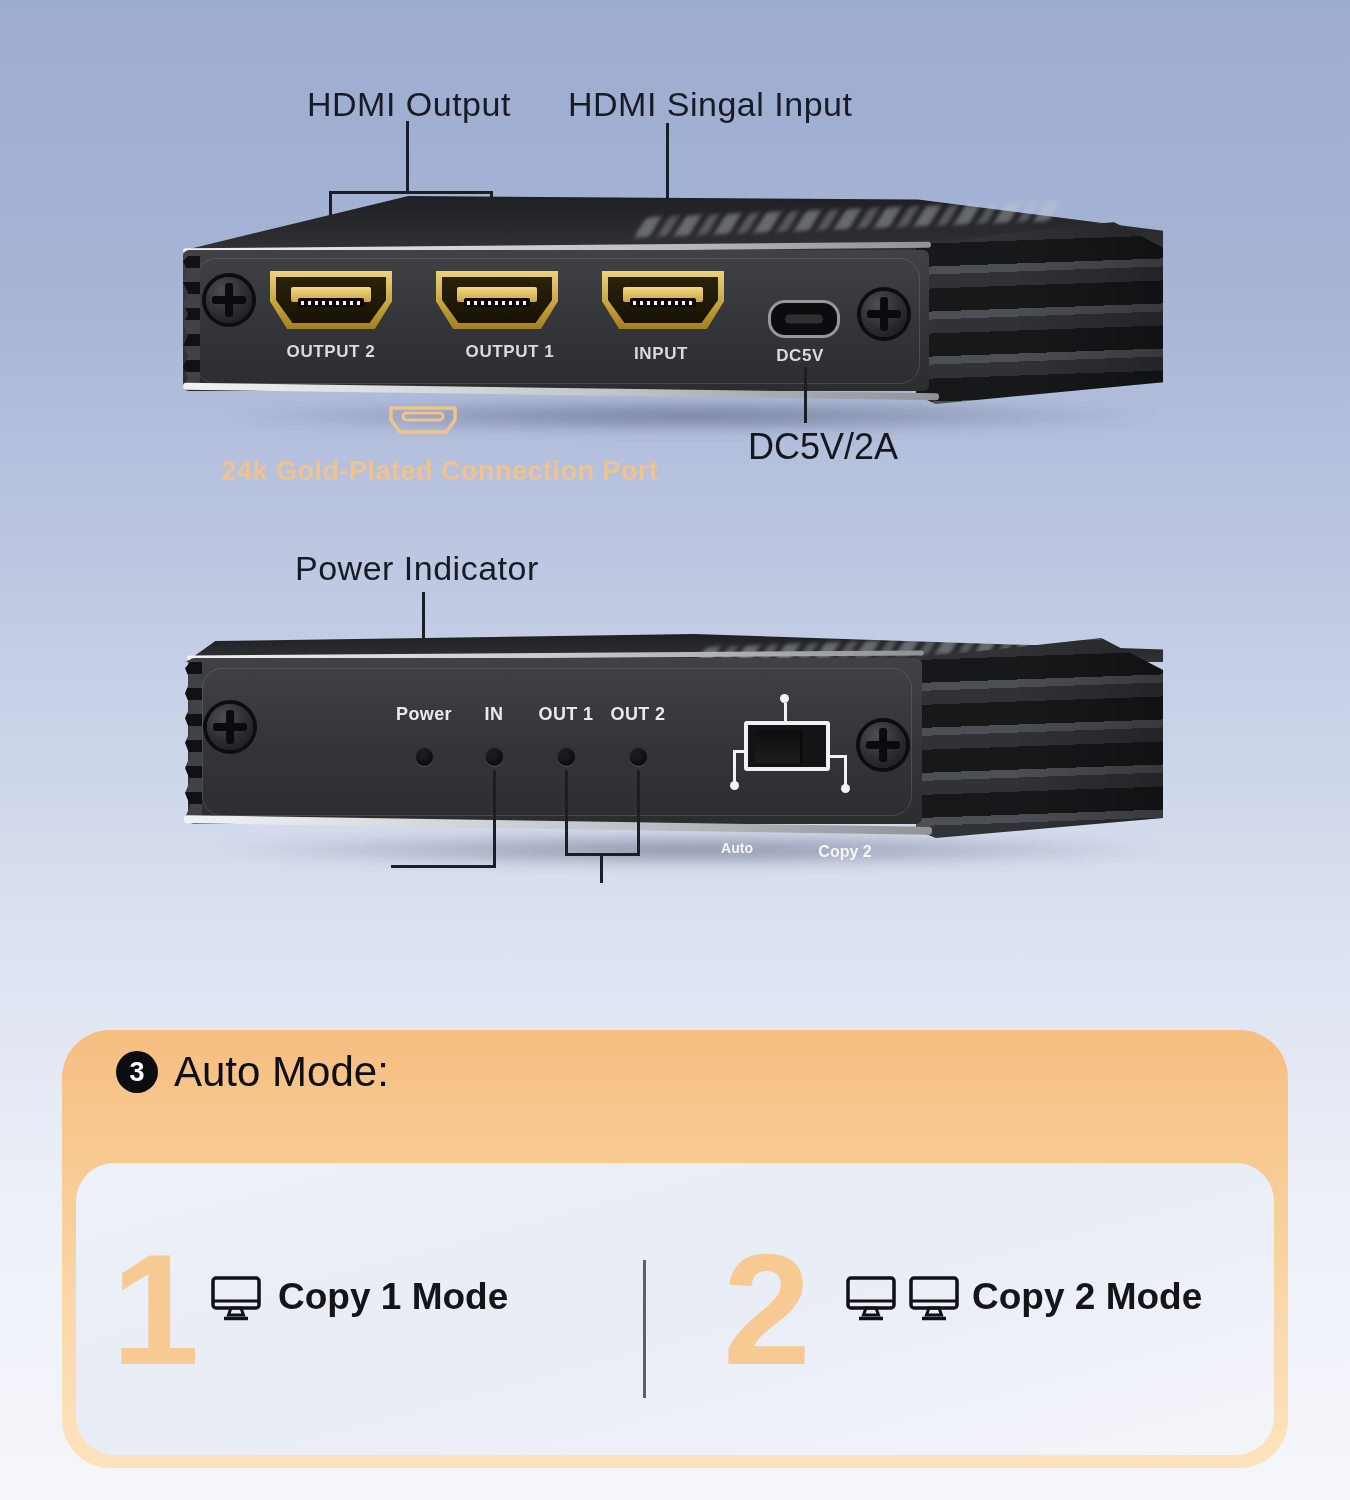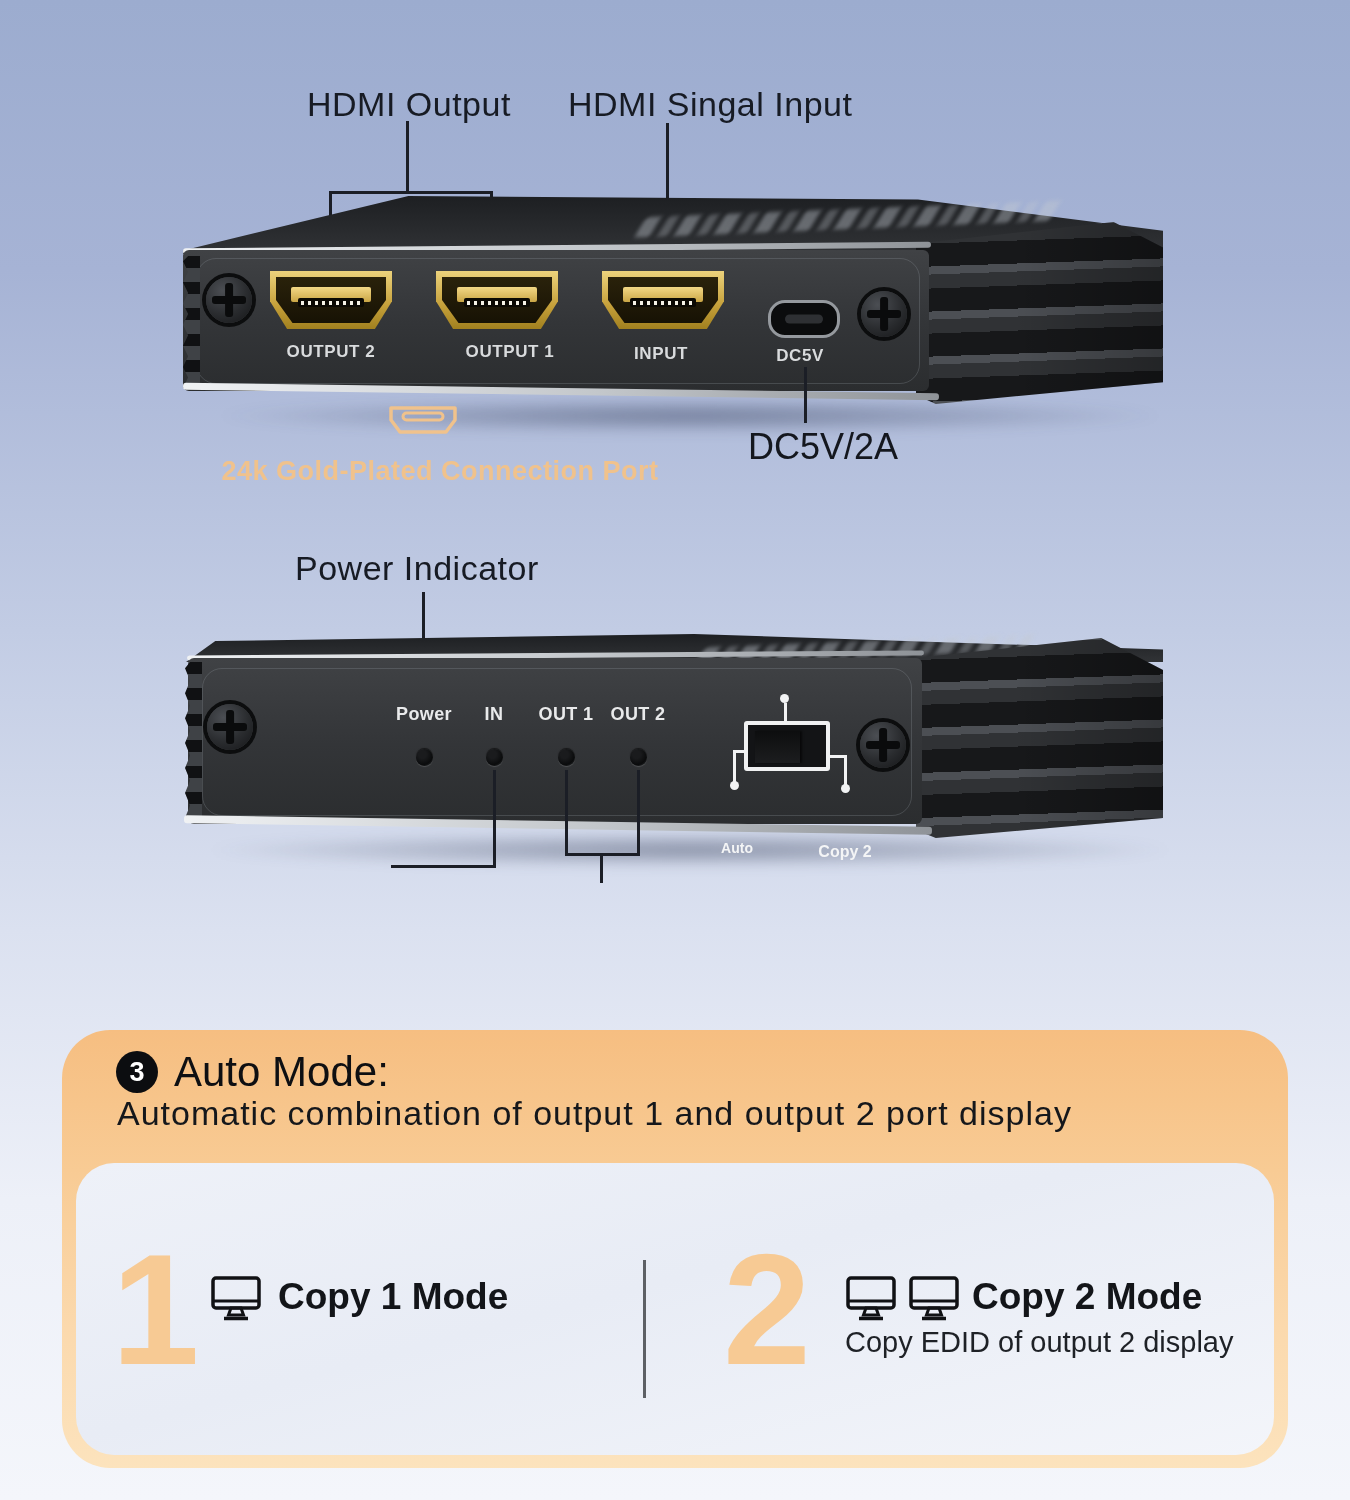--- a/index.html
+++ b/index.html
@@ -175,21 +175,20 @@
   <div class="line" style="left:493px;top:770px;width:3px;height:98px;"></div>
   <div class="line" style="left:391px;top:865px;width:105px;height:3px;"></div>
   <div class="line" style="left:565px;top:770px;width:3px;height:86px;"></div>
   <div class="line" style="left:637px;top:770px;width:3px;height:86px;"></div>
   <div class="line" style="left:565px;top:853px;width:75px;height:3px;"></div>
   <div class="line" style="left:600px;top:853px;width:3px;height:30px;"></div>
 
   <div class="card" style="left:62px;top:1030px;width:1226px;height:438px;"></div>
   <div class="badge" style="left:116px;top:1051px;">3</div>
   <div class="card-title" style="left:174px;top:1048px;">Auto Mode:</div>
-  <div class="card-sub" style="left:117px;top:1094px;">Automatic combination of output 1 and output 2 port display</div>
   <div class="card-inner" style="left:76px;top:1163px;width:1198px;height:292px;"></div>
 
   <div class="big-num" style="left:108px;top:1230px;width:95px;">1</div>
   <svg class="abs" style="left:210px;top:1274px;" width="52" height="48" viewBox="0 0 52 48">
     <rect x="3" y="4" width="46" height="30" rx="3" fill="none" stroke="#101114" stroke-width="3.5"></rect>
     <line x1="4" y1="27" x2="48" y2="27" stroke="#101114" stroke-width="3"></line>
     <path d="M21 34 L31 34 L33.5 41 L18.5 41 Z" fill="none" stroke="#101114" stroke-width="3"></path>
     <line x1="14" y1="44.5" x2="38" y2="44.5" stroke="#101114" stroke-width="3.5"></line>
   </svg>
   <div class="mode-title" style="left:278px;top:1276px;">Copy 1 Mode</div>
@@ -203,15 +202,14 @@
     <path d="M21 34 L31 34 L33.5 41 L18.5 41 Z" fill="none" stroke="#101114" stroke-width="3"></path>
     <line x1="14" y1="44.5" x2="38" y2="44.5" stroke="#101114" stroke-width="3.5"></line>
   </svg>
   <svg class="abs" style="left:908px;top:1274px;" width="52" height="48" viewBox="0 0 52 48">
     <rect x="3" y="4" width="46" height="30" rx="3" fill="none" stroke="#101114" stroke-width="3.5"></rect>
     <line x1="4" y1="27" x2="48" y2="27" stroke="#101114" stroke-width="3"></line>
     <path d="M21 34 L31 34 L33.5 41 L18.5 41 Z" fill="none" stroke="#101114" stroke-width="3"></path>
     <line x1="14" y1="44.5" x2="38" y2="44.5" stroke="#101114" stroke-width="3.5"></line>
   </svg>
   <div class="mode-title" style="left:972px;top:1276px;">Copy 2 Mode</div>
-  <div class="mode-desc" style="left:845px;top:1326px;">Copy EDID of output 2 display</div>
 
 </div>
 
 </body></html>

